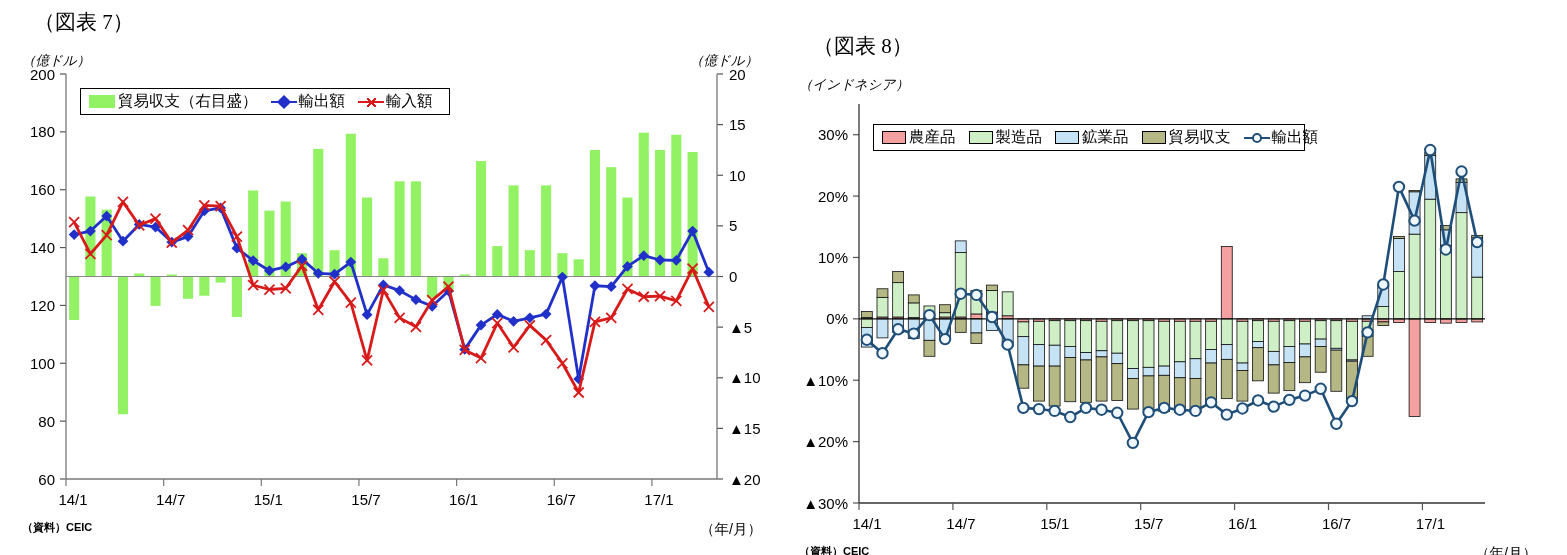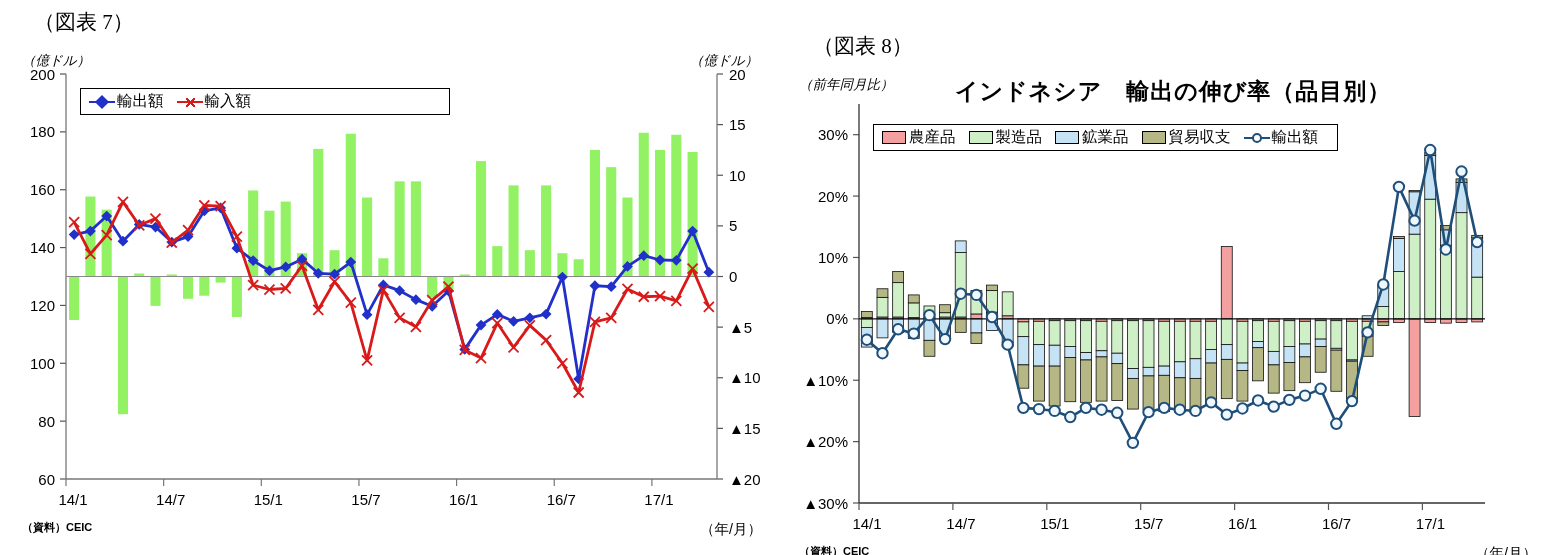--- a/index.html
+++ b/index.html
@@ -32,20 +32,24 @@
 <body>
 
 <div class="page">
 
   <div class="panel" id="panel-left">
     <div class="fig-no" style="left:34px;top:8px;">（図表 7）</div>
     <div class="unit" style="left:22px;top:52px;">（億ドル）</div>
     <div class="unit" style="left:690px;top:52px;">（億ドル）</div>
 
     <div class="legend-box" style="left:80px;top:88px;width:370px;height:27px;">
+      <span class="lg-item">
+        <span class="sw sw-bar1"></span>
+        <span>貿易収支（右目盛）</span>
+      </span>
       <span class="lg-item">
         <span class="lg-line">
           <i style="background:#2030C8;"></i>
             <b style="background:#2030C8;transform:rotate(45deg);"></b>
         </span>
         <span>輸出額</span>
       </span>
       <span class="lg-item">
         <span class="lg-line">
           <i style="background:#D81A1A;"></i>
@@ -352,24 +356,23 @@
         <line x1="651.9" y1="479" x2="651.9" y2="486" stroke="#777" stroke-width="1.2"></line>
         <text x="658.9" y="505" text-anchor="middle" class="tick">17/1</text>
       </svg>
 
     <div class="source" style="left:22px;top:520px;">（資料）CEIC</div>
     <div class="axis-unit" style="left:700px;top:520px;">（年/月）</div>
   </div>
 
   <div class="panel" id="panel-right">
     <div class="fig-no" style="left:28px;top:8px;">（図表 8）</div>
-    <div class="unit" style="left:14px;top:52px;">（前年同月比）</div>
-    <div class="chart-title" style="left:170px;top:52px;">インドネシア　輸出の伸び率（品目別）</div>
-
-    <div class="legend-box" style="left:88px;top:100px;width:465px;height:27px;">
+    <div class="unit" style="left:14px;top:52px;">（インドネシア）</div>
+
+    <div class="legend-box" style="left:88px;top:100px;width:432px;height:27px;">
       <span class="lg-item">
         <span class="sw sw-bar-box" style="background:#F4A0A0;"></span>
         <span>農産品</span>
       </span>
       <span class="lg-item">
         <span class="sw sw-bar-box" style="background:#CFEFC6;"></span>
         <span>製造品</span>
       </span>
       <span class="lg-item">
         <span class="sw sw-bar-box" style="background:#C5E3F5;"></span>

